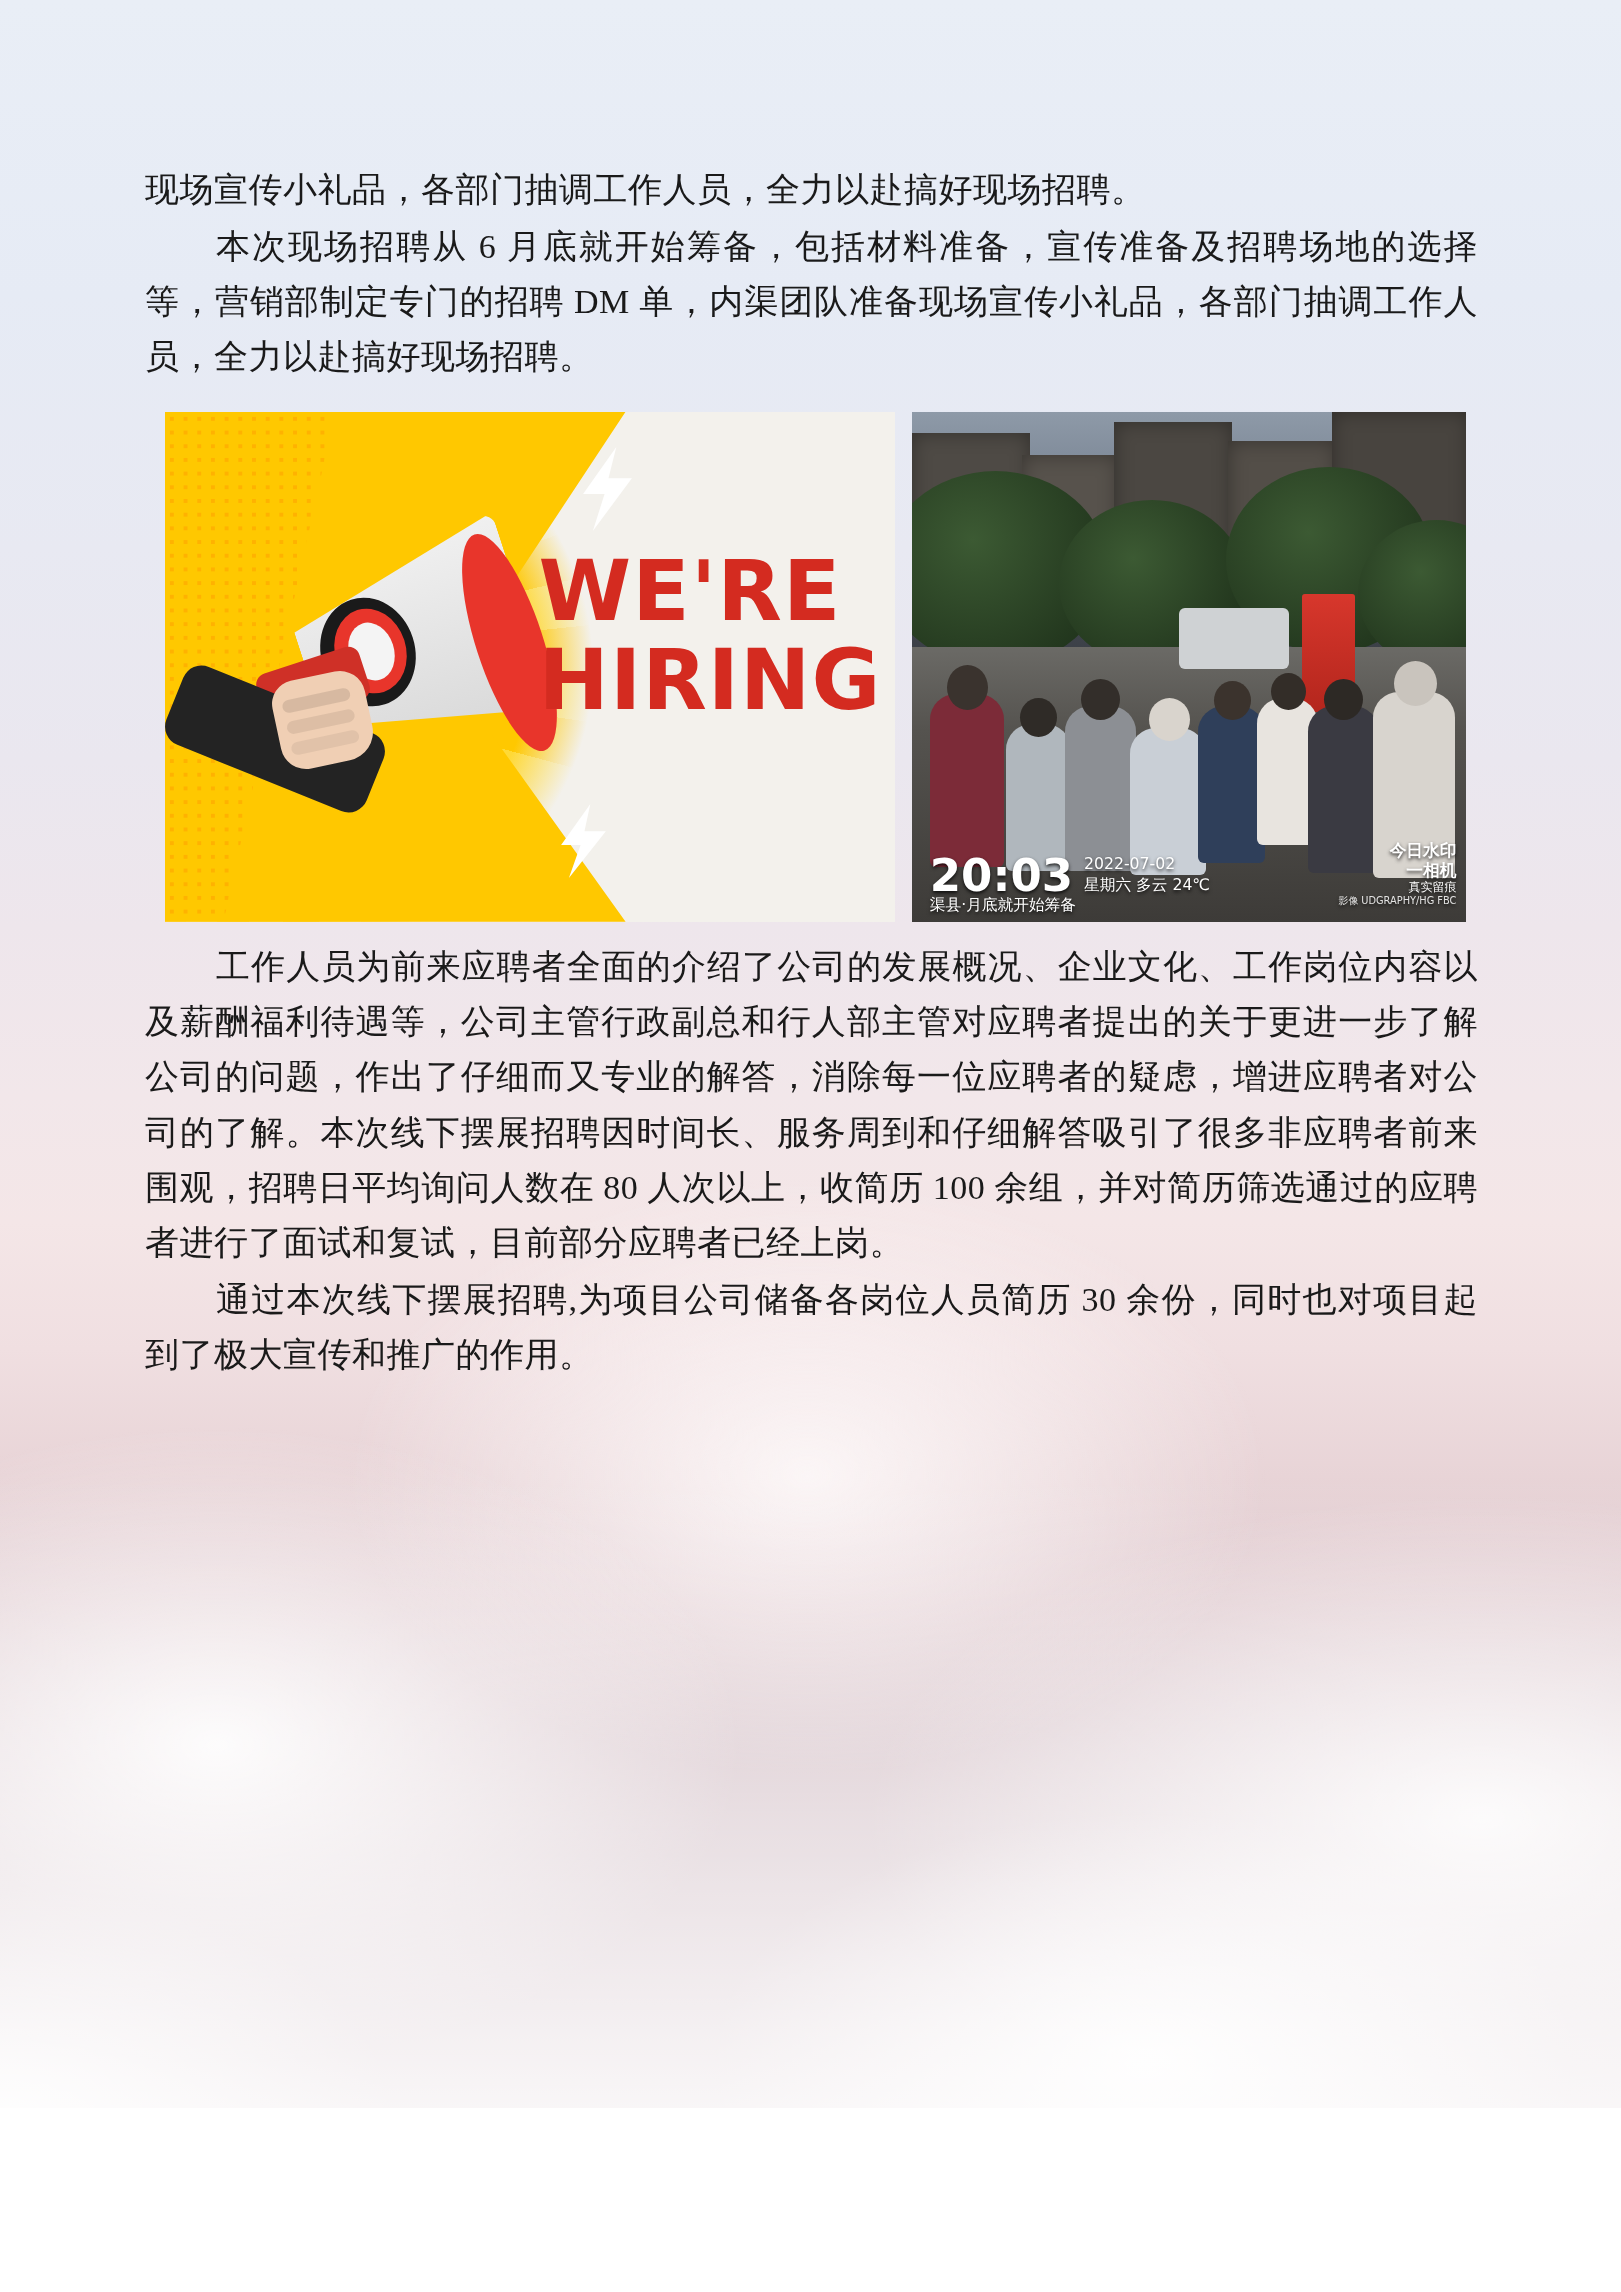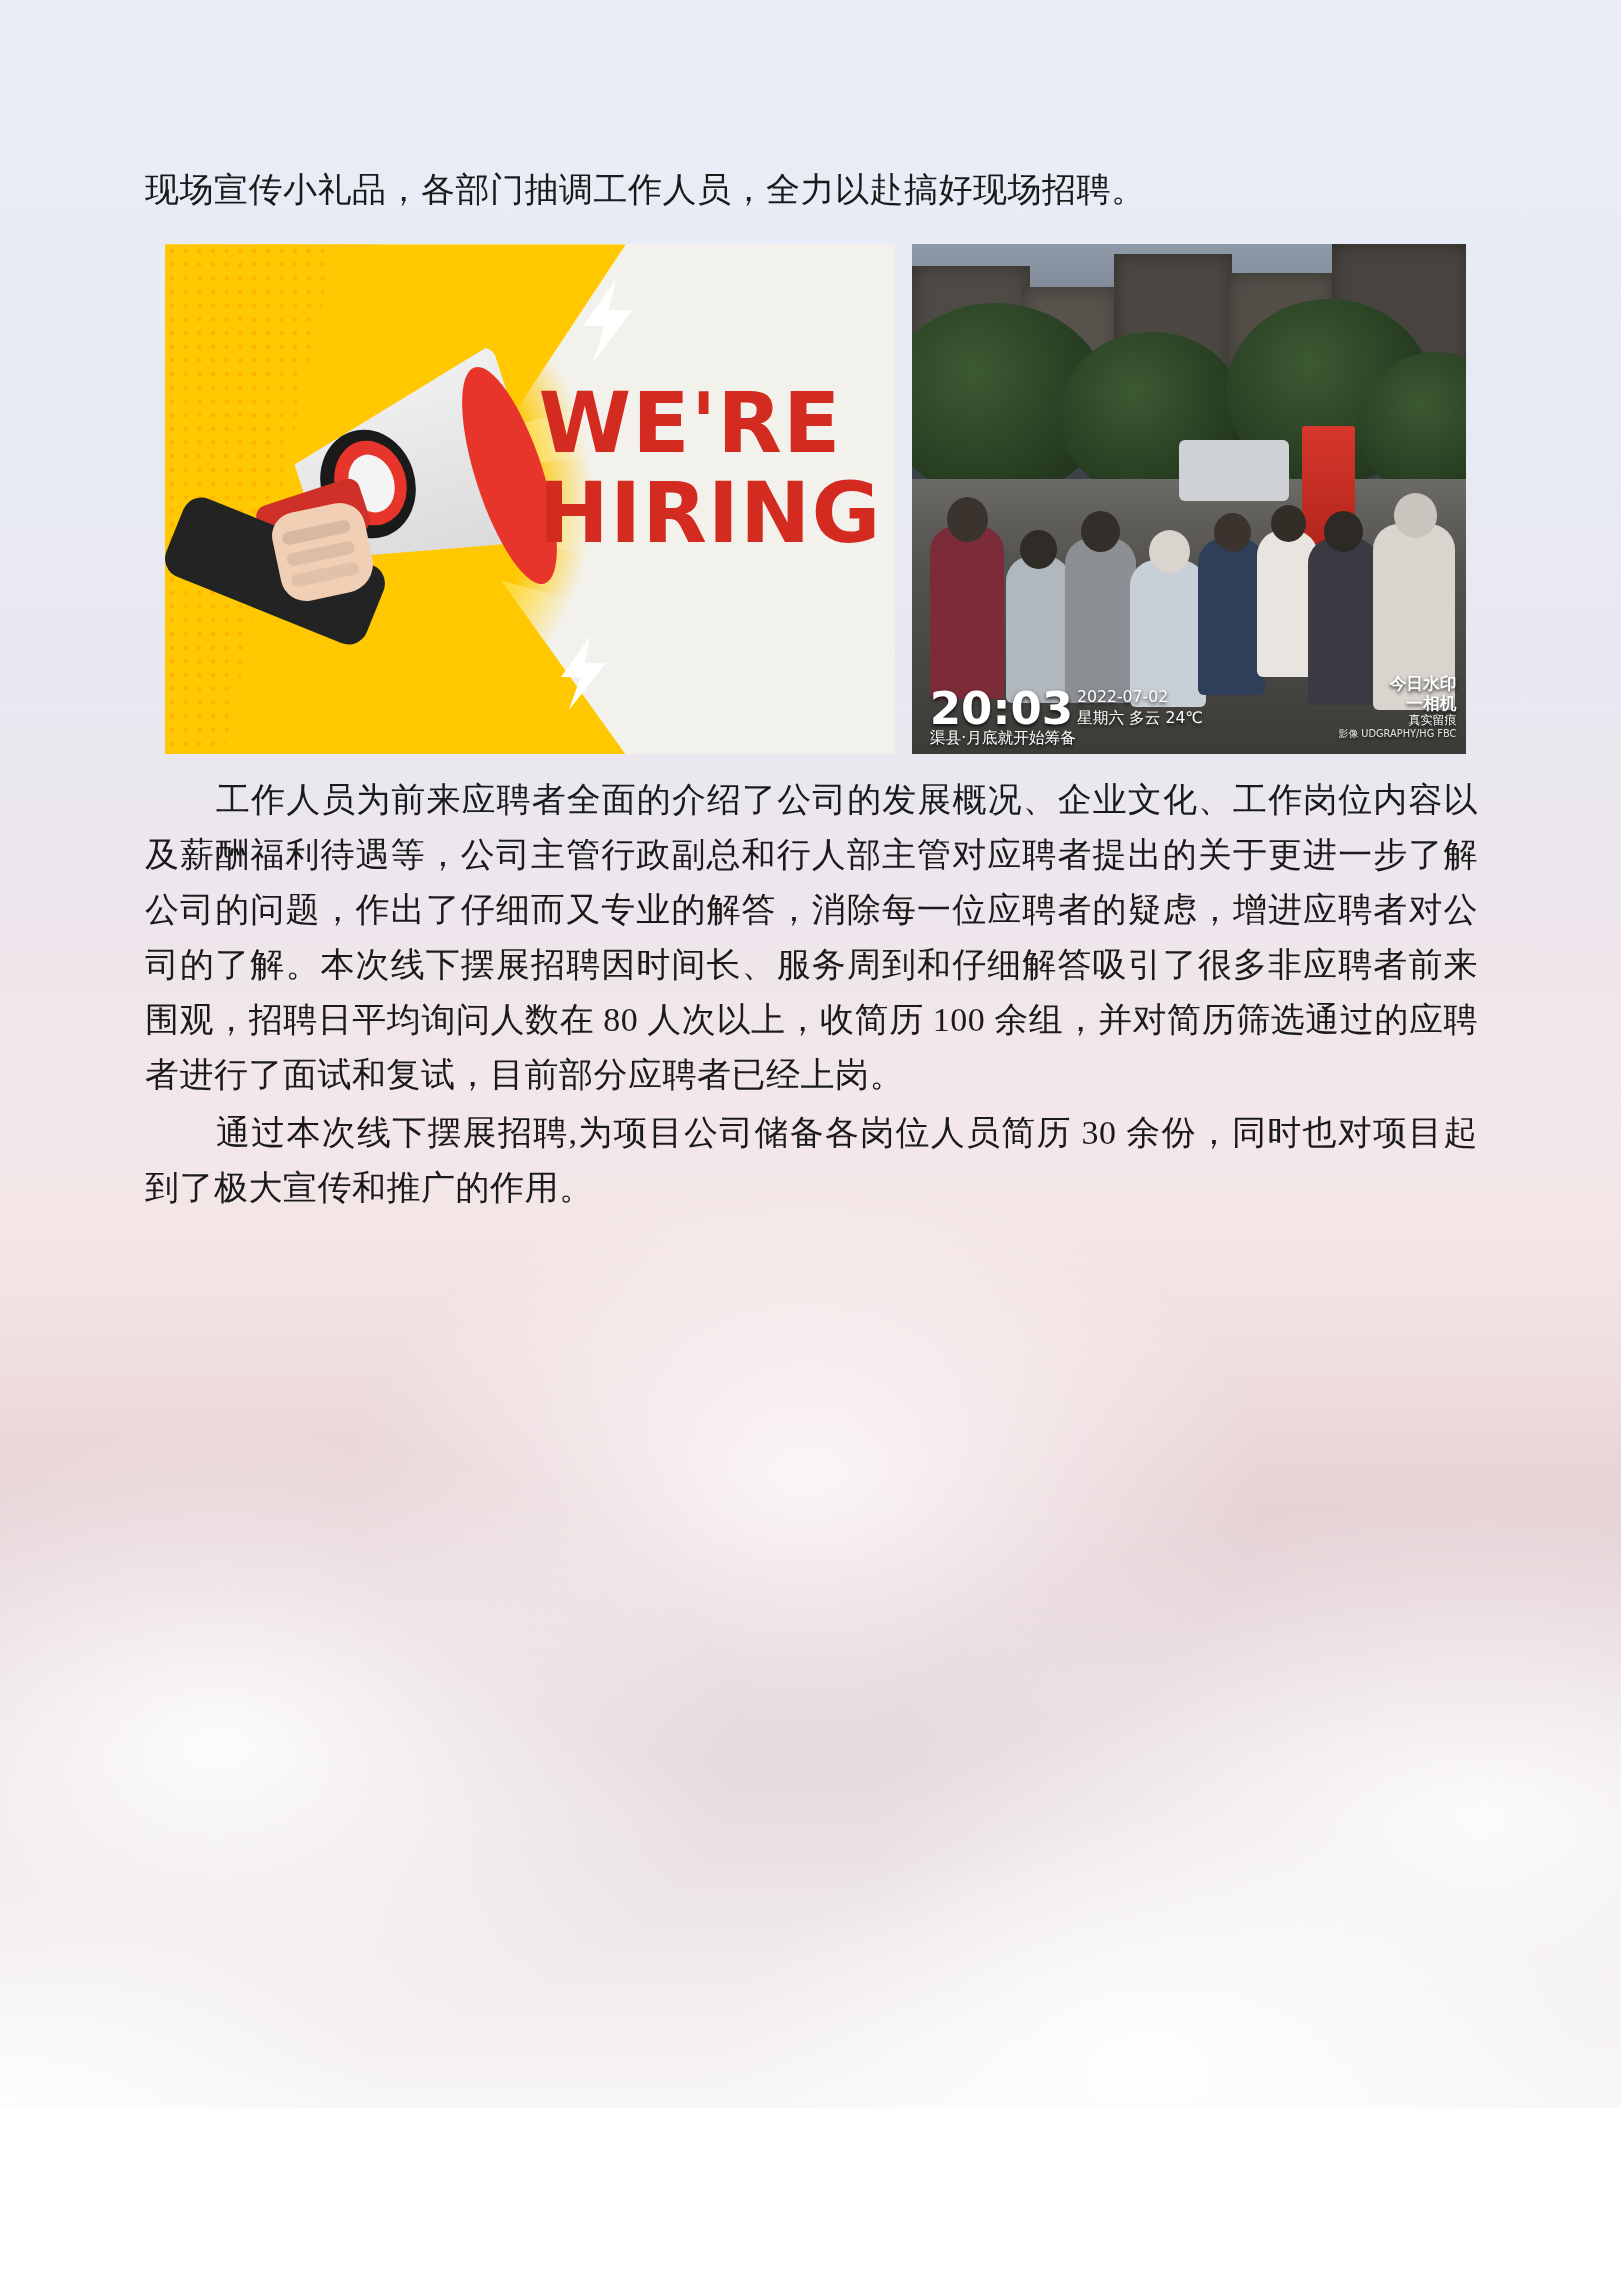--- a/index.html
+++ b/index.html
@@ -322,20 +322,21 @@
   }
   .photo .tstamp .clock {
     font-size: 45px;
     font-weight: bold;
     line-height: 1;
   }
   .photo .tstamp .meta {
     font-size: 15.7px;
     line-height: 1.35;
     padding-bottom: 2.9px;
+    margin-left: 7px;
   }
   .photo .place {
     position: absolute;
     left: 17.6px;
     bottom: 5.9px;
     color: #fff;
     font-family: "DejaVu Sans", "Liberation Sans", sans-serif;
     font-size: 15.7px;
     text-shadow: 0 2px 3.9px rgba(0,0,0,0.8);
   }
@@ -354,20 +355,21 @@
   .photo .wm .w4 { font-size: 9.8px; opacity: 0.85; }
 </style>
 </head>
 <body>
 
 <div class="page">
   <div class="content">
 
     <p class="body-text first">现场宣传小礼品，各部门抽调工作人员，全力以赴搞好现场招聘。</p>
 
+    <p class="body-text indent">本次现场招聘从 6 月底就开始筹备，包括材料准备，宣传准备及招聘场地的选择等，营销部制定专门的招聘 DM 单，内渠团队准备现场宣传小礼品，各部门抽调工作人员，全力以赴搞好现场招聘。</p>
 
     <div class="figures">
 
       <div class="poster">
         <div class="rays"></div>
         <div class="rays-mask"></div>
         <div class="yellow-wedge"></div>
         <div class="dots"></div>
 
         <div class="bolt bolt1">

